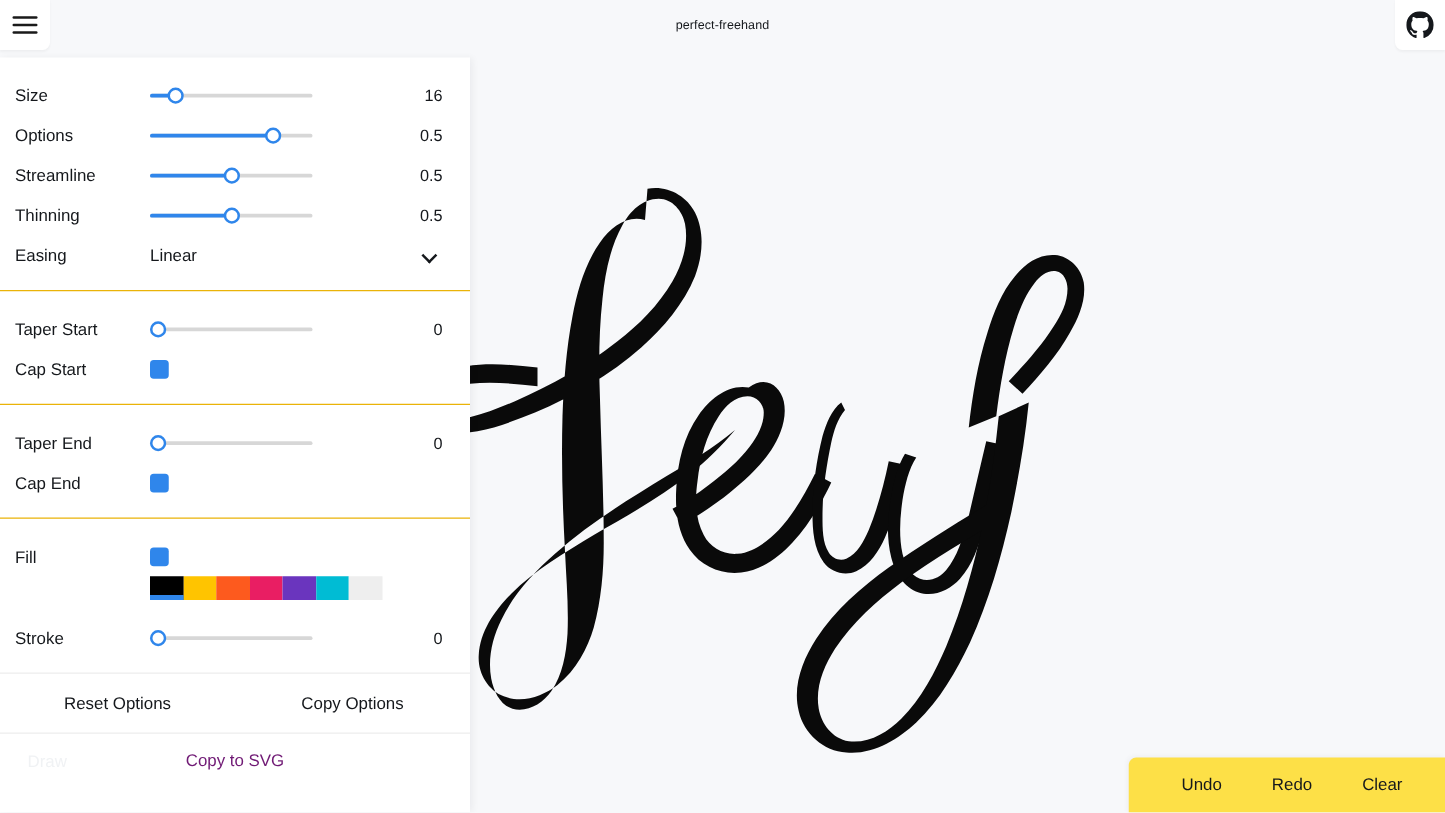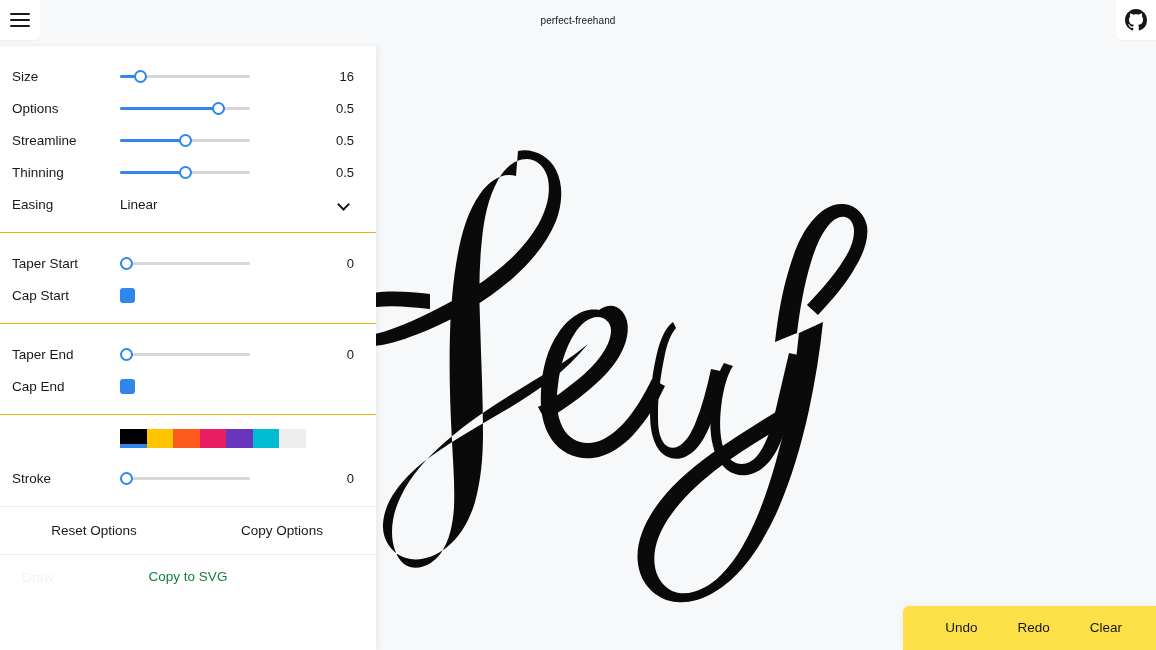--- a/index.html
+++ b/index.html
@@ -160,21 +160,21 @@
     height: 44px;
     border-top: 1px solid #ededed;
     position: relative;
   }
   .draw-label {
     position: absolute; left: 22px; top: 50%; transform: translateY(-50%);
     font-size: 13.5px; color: #f0f2f4;
   }
   .svg-btn {
     width: 100%; text-align: center;
-    font-size: 13.5px; color: #15803d;
+    font-size: 13.5px; color: #701a75;
   }
 
   
   .toolbar {
     position: absolute; right: 0; bottom: 0;
     height: 44px;
     background: #fde047;
     border-top-left-radius: 6px;
     display: flex; align-items: center;
     padding: 0 14px 0 22px;
@@ -321,20 +321,27 @@
       <div class="row">
         <div class="label">Cap End</div>
         <div class="ctrl">
           <div class="cap-box"></div>
         </div>
         <div class="value"></div>
       </div>
     </div>
 
     <div class="section">
+      <div class="row">
+        <div class="label">Fill</div>
+        <div class="ctrl">
+          <div class="fill-swatch"></div>
+        </div>
+        <div class="value"></div>
+      </div>
 
       <div class="palette-row">
         <div class="palette">
           <div class="sw selected" style="background:#000000"></div>
           <div class="sw" style="background:#ffc400"></div>
           <div class="sw" style="background:#fd5a1e"></div>
           <div class="sw" style="background:#e91e63"></div>
           <div class="sw" style="background:#6a35be"></div>
           <div class="sw" style="background:#00bcd4"></div>
           <div class="sw" style="background:#eeeeee"></div>

